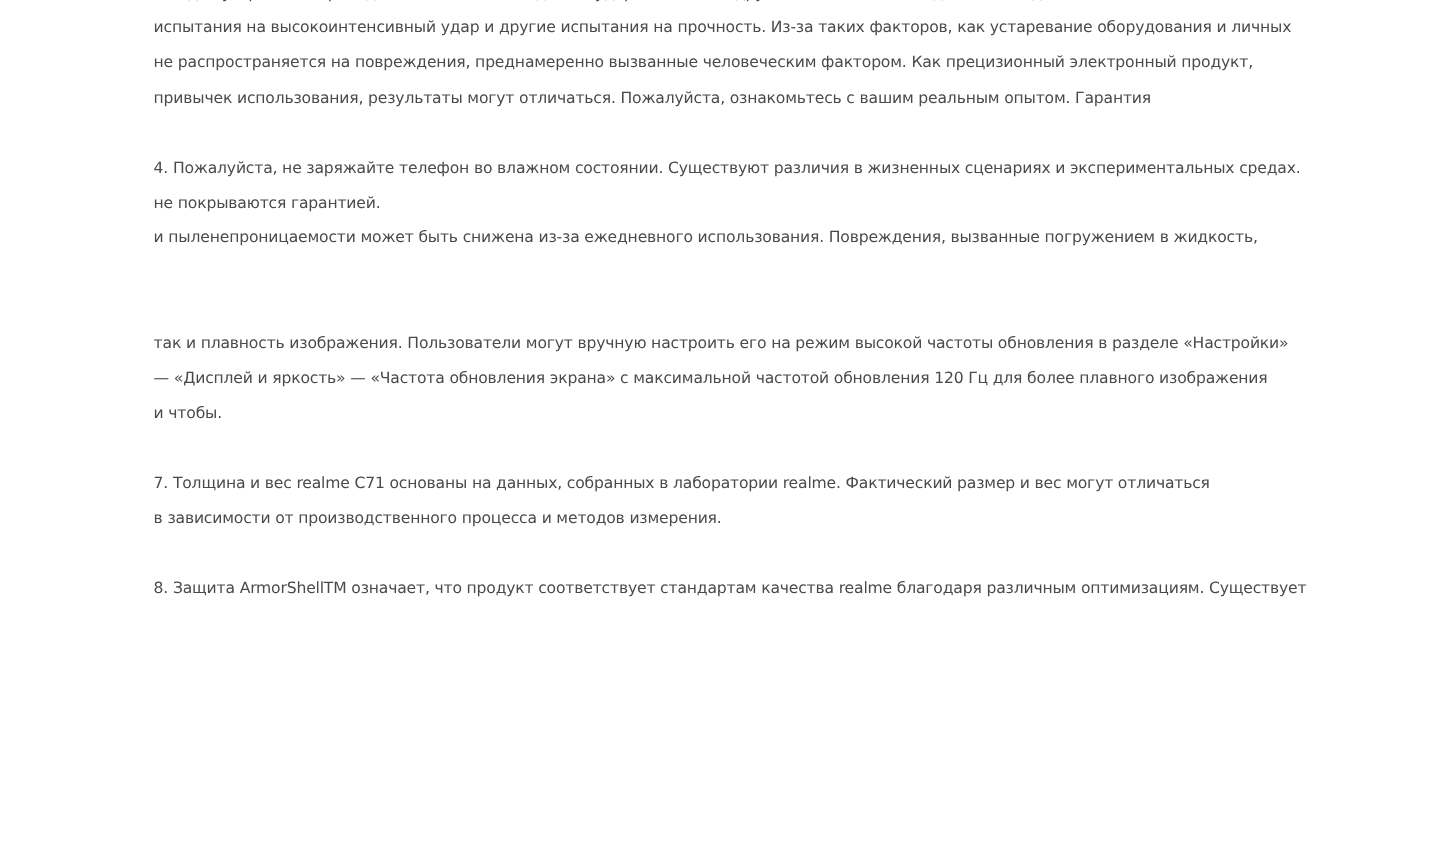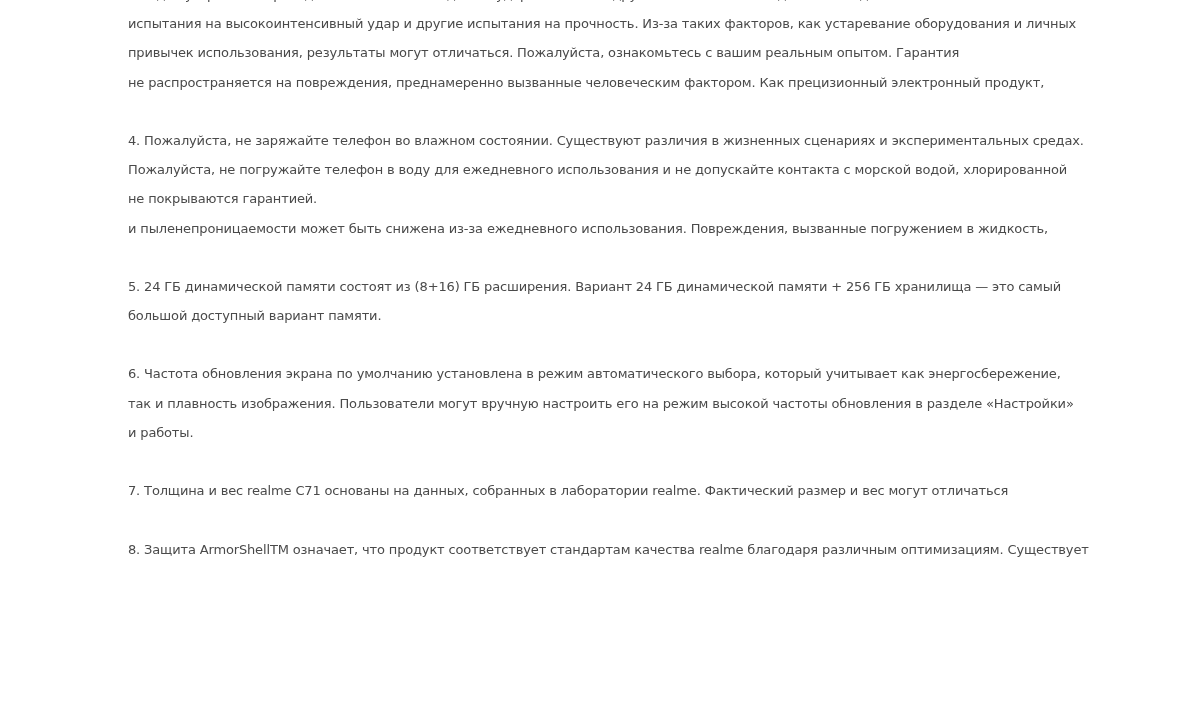--- a/index.html
+++ b/index.html
@@ -35,48 +35,44 @@
     }
   </style>
 </head>
 <body>
 
 <div class="notes">
 
   <div>
     <div class="line">Каждое устройство проходит испытание на падение, удары, сжатие и другие испытания на надёжность, однако</div>
     <div class="line">испытания на высокоинтенсивный удар и другие испытания на прочность. Из-за таких факторов, как устаревание оборудования и личных</div>
+    <div class="line">не распространяется на повреждения, преднамеренно вызванные человеческим фактором. Как прецизионный электронный продукт,</div>
     <div class="line">привычек использования, результаты могут отличаться. Пожалуйста, ознакомьтесь с вашим реальным опытом. Гарантия</div>
-    <div class="line">не распространяется на повреждения, преднамеренно вызванные человеческим фактором. Как прецизионный электронный продукт,</div>
   </div>
   <div class="gap"></div>
 
   <div>
     <div class="line">4. Пожалуйста, не заряжайте телефон во влажном состоянии. Существуют различия в жизненных сценариях и экспериментальных средах.</div>
-    <div class="line">Пожалуйста, не погружайте телефон в воду для ежедневного использования и не допускайте контакта с морской водой, хлорированной</div>
     <div class="line">не покрываются гарантией.</div>
     <div class="line">и пыленепроницаемости может быть снижена из-за ежедневного использования. Повреждения, вызванные погружением в жидкость,</div>
   </div>
   <div class="gap"></div>
 
-  <div>
-    <div class="line">5. 24 ГБ динамической памяти состоят из (8+16) ГБ расширения. Вариант 24 ГБ динамической памяти + 256 ГБ хранилища — это самый</div>
-    <div class="line">большой доступный вариант памяти.</div>
-  </div>
   <div class="gap"></div>
 
   <div>
-    <div class="line">6. Частота обновления экрана по умолчанию установлена в режим автоматического выбора, который учитывает как энергосбережение,</div>
     <div class="line">так и плавность изображения. Пользователи могут вручную настроить его на режим высокой частоты обновления в разделе «Настройки»</div>
-    <div class="line">и работы.</div>
+    <div class="line">— «Дисплей и яркость» — «Частота обновления экрана» с максимальной частотой обновления 120 Гц для более плавного изображения</div>
+    <div class="line">и чтобы.</div>
   </div>
   <div class="gap"></div>
 
   <div>
     <div class="line">7. Толщина и вес realme C71 основаны на данных, собранных в лаборатории realme. Фактический размер и вес могут отличаться</div>
+    <div class="line">в зависимости от производственного процесса и методов измерения.</div>
   </div>
   <div class="gap"></div>
 
   <div>
     <div class="line">8. Защита ArmorShellTM означает, что продукт соответствует стандартам качества realme благодаря различным оптимизациям. Существует</div>
   </div>
 
 </div>
 
 </body></html>

